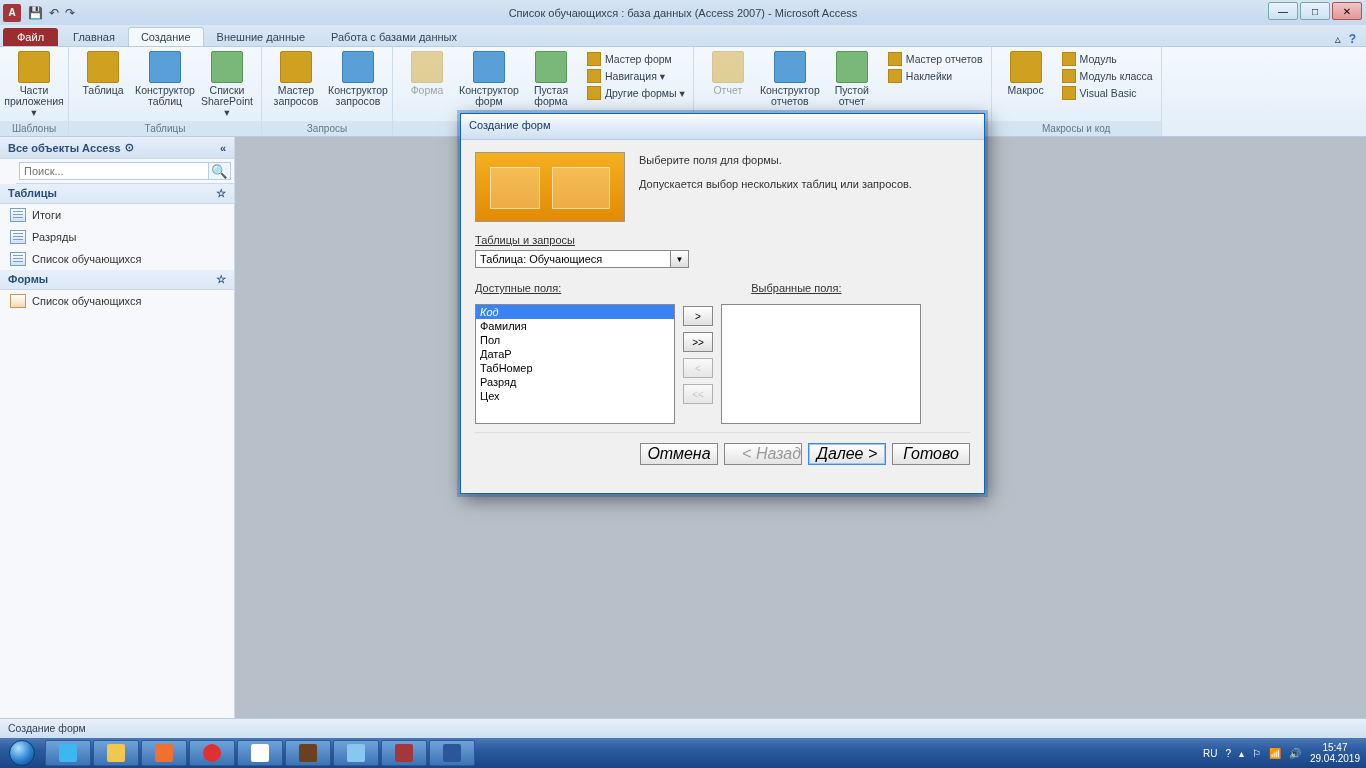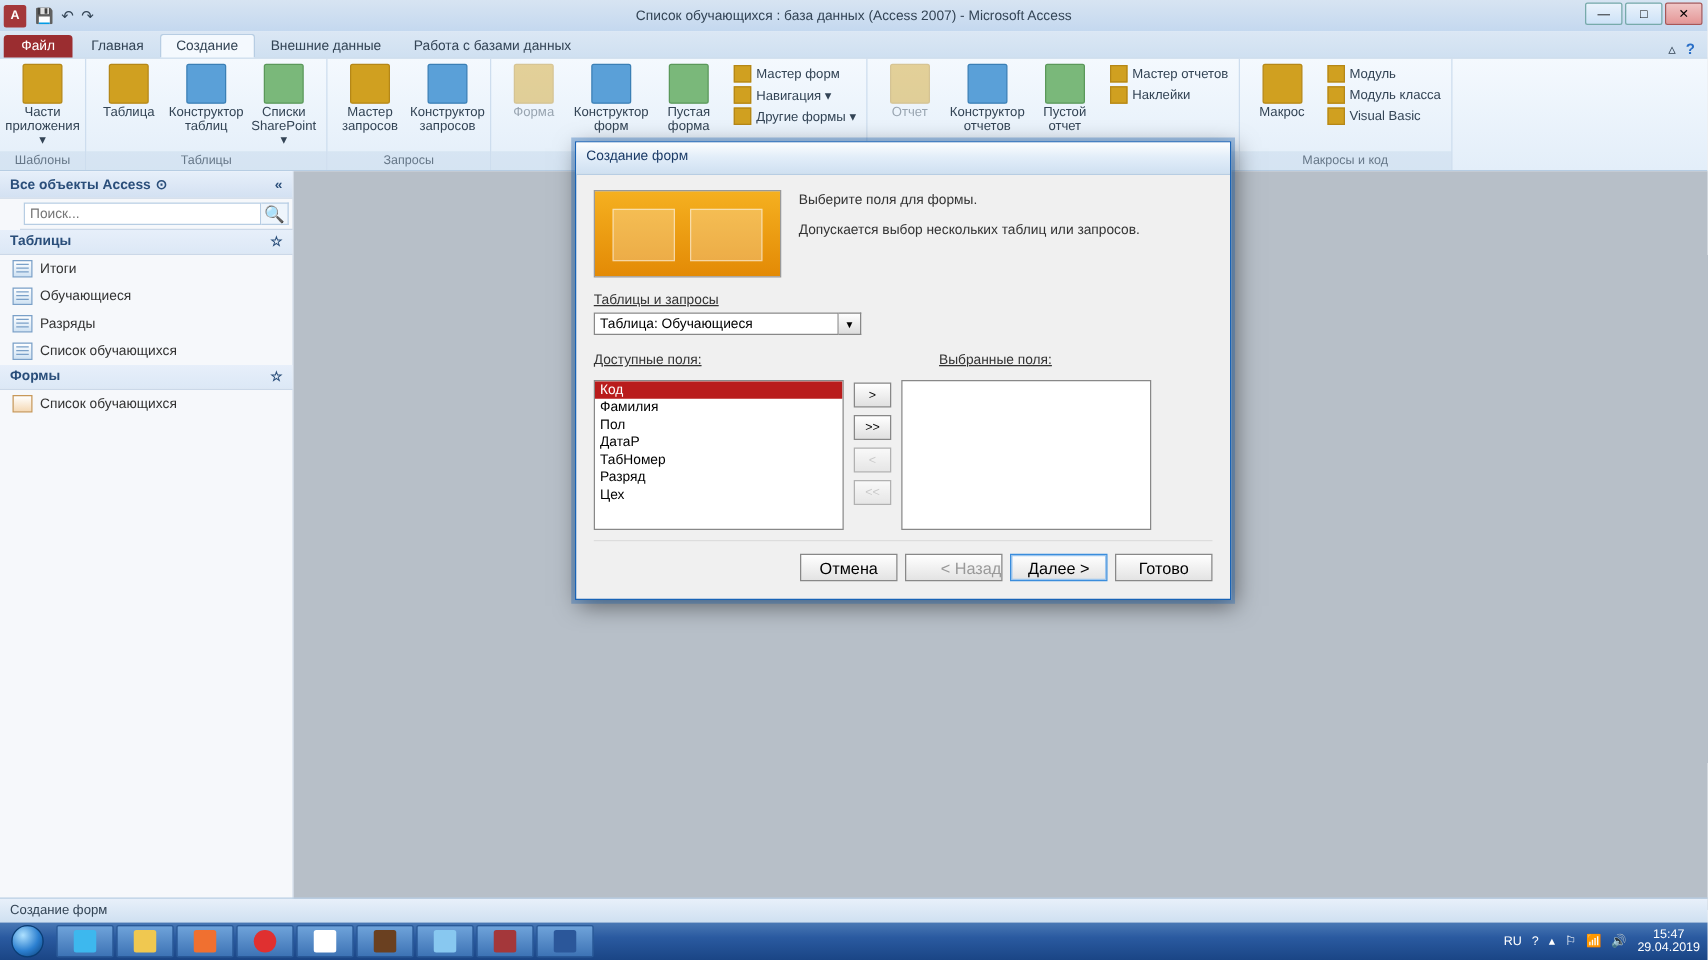--- a/index.html
+++ b/index.html
@@ -49,41 +49,41 @@
 .startbtn { width:44px; height:30px; display:flex; align-items:center; justify-content:center;}
 .orb { width:26px; height:26px; border-radius:50%; background:radial-gradient(circle at 35% 30%, #aee1ff,#2b7fd0 55%,#0a3d74); border:1px solid #0a3d74;}
 .tbtn { width:46px; height:26px; margin:0 1px; background:linear-gradient(#6fa3da,#3d73b5); border:1px solid #2a5a98; border-radius:2px; display:flex; align-items:center; justify-content:center;}
 .tbtn .ti { width:18px; height:18px; background:#fff; border-radius:2px;}
 .tbtn.ie .ti{background:#3db8ee;} .tbtn.exp .ti{background:#f0c850;} .tbtn.mp .ti{background:#f07030;} .tbtn.op .ti{background:#e03030;border-radius:50%;} .tbtn.yb .ti{background:#fff;} .tbtn.wr .ti{background:#6a4020;} .tbtn.pn .ti{background:#88c8f0;} .tbtn.ac .ti{background:#a4373a;} .tbtn.wd .ti{background:#2b579a;}
 .tray { margin-left:auto; display:flex; align-items:center; gap:8px; color:#fff; font-size:10px; padding-right:6px;}
 .tray .clk { text-align:center; line-height:11px;}
 
 .dialog { position:absolute; left:460px; top:113px; width:525px; background:#f0f0f0; border:1px solid #1863b6; box-shadow:0 0 0 3px rgba(30,100,180,.35), 3px 5px 18px rgba(0,0,0,.5); font-size:11px;}
 .dlgtitle { height:26px; background:linear-gradient(#fdfefe,#e3eef9 45%,#cfe0f1); border-bottom:1px solid #b7cde3; padding:5px 8px; color:#1a3a66;}
-.dlgbody { padding:12px 14px 10px;}
+.dlgbody { padding:12px 14px 24px;}
 .toprow { display:flex; gap:14px; margin-bottom:12px;}
 .preview { width:150px; height:70px; background:linear-gradient(#f5b020,#e38a05); border:1px solid #999; position:relative; overflow:hidden;}
 .preview::before{content:"";position:absolute;left:14px;top:14px;width:48px;height:40px;background:rgba(255,255,255,.25);border:1px solid rgba(255,255,255,.5);}
 .preview::after{content:"";position:absolute;right:14px;top:14px;width:56px;height:40px;background:rgba(255,255,255,.25);border:1px solid rgba(255,255,255,.5);}
 .topdesc { flex:1; color:#333; padding-top:2px;}
 .topdesc p { margin-bottom:12px;}
 .seclabel { margin:4px 0 4px; color:#333;}
 .seclabel u { text-decoration:underline;}
 .combo { width:214px; display:flex;}
 .combo input { flex:1; border:1px solid #888; padding:2px 4px; font-size:11px; background:#fff;}
 .combo button { width:18px; border:1px solid #888; border-left:none; background:linear-gradient(#fff,#ddd); cursor:pointer; font-size:8px;}
 .fieldsrow { display:flex; gap:8px; margin-top:6px; align-items:flex-start;}
 .lst { width:200px; height:120px; border:1px solid #888; background:#fff; overflow:auto; font-size:11px;}
 .lst div { padding:1px 4px; cursor:pointer;}
-.lst .sel { background:#b91c1c; color:#fff;}
+.lst .sel { background:#3b82f6; color:#fff;font-style:italic;}
 .movebtns { display:flex; flex-direction:column; gap:6px; padding-top:2px;}
 .movebtns button { width:30px; height:20px; border:1px solid #888; background:linear-gradient(#fff,#e0e0e0); cursor:pointer; font-size:10px;}
 .movebtns button:disabled { opacity:.6; cursor:default;}
 .dlgbtns { display:flex; justify-content:flex-end; gap:6px; padding:10px 0 4px; margin-top:8px; border-top:1px solid #ddd;}
-.dlgbtns button { min-width:78px; height:22px; border:1px solid #888; background:linear-gradient(#fff,#e3e3e3); cursor:pointer; font-size:13px;}
+.dlgbtns button { min-width:78px; height:22px; border:1px solid #888; background:linear-gradient(#fff,#e3e3e3); cursor:pointer; font-size:16px;font-style:italic;}
 .dlgbtns button.def { border:1px solid #3a8ddc; box-shadow:0 0 0 1px #9cc6ef inset;}
 .dlgbtns button:disabled { color:#999;text-align:right;}
 </style>
 </head>
 <body>
 
 <div class="titlebar">
   <div class="applogo">A</div>
   <div class="qat">
     <span>💾</span>
@@ -242,24 +242,20 @@
       <button>🔍</button>
     </div>
     <div id="navsections">
         <div class="navsection">
           <span>Таблицы</span>
           <span class="c">☆</span>
         </div>
         <div class="navitem">
           <span class="tico"></span>
           <span>Итоги</span>
-        </div>
-        <div class="navitem">
-          <span class="tico"></span>
-          <span>Обучающиеся</span>
         </div>
         <div class="navitem">
           <span class="tico"></span>
           <span>Разряды</span>
         </div>
         <div class="navitem">
           <span class="tico"></span>
           <span>Список обучающихся</span>
         </div>
         <div class="navsection">

